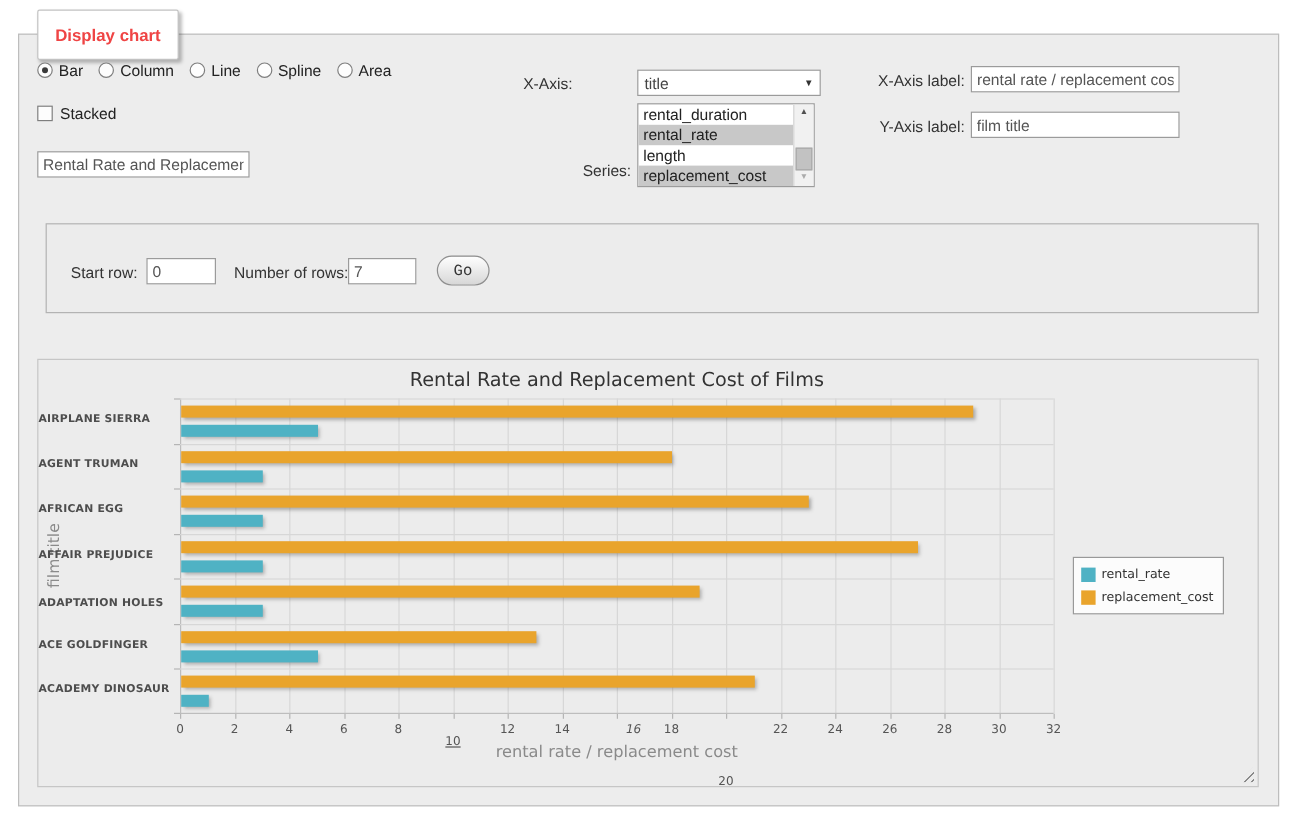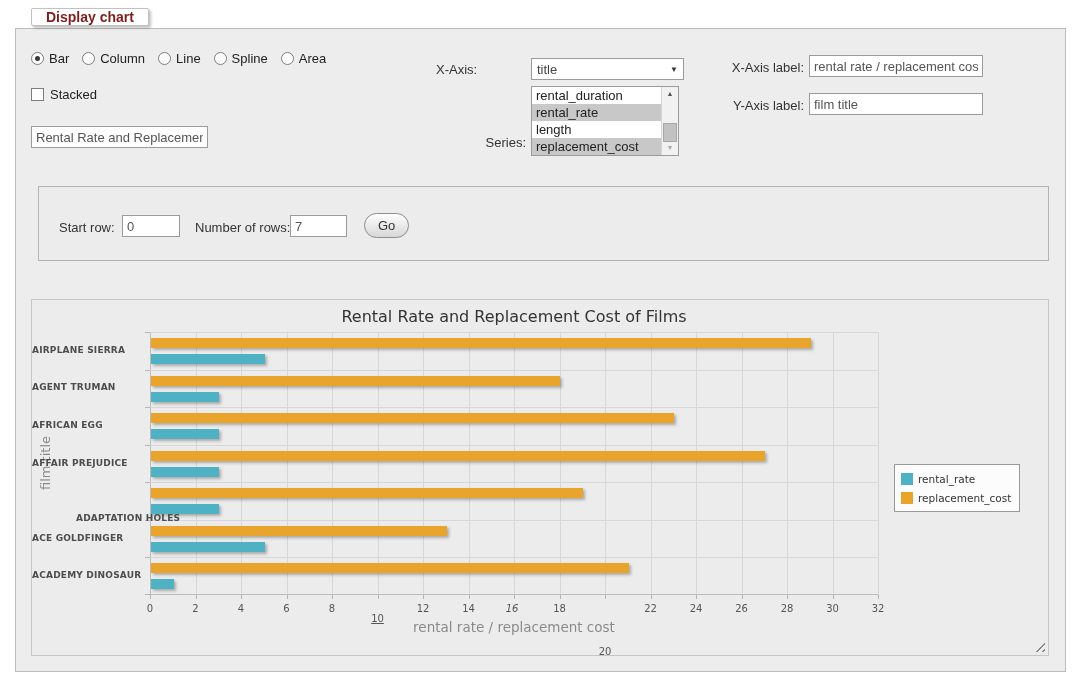--- a/index.html
+++ b/index.html
@@ -2,22 +2,22 @@
 <html><head>
 <meta charset="utf-8">
 <style>
   * { box-sizing: border-box; margin: 0; padding: 0; }
   body { background:#fff; font-family:"Liberation Sans", sans-serif; }
   .page { position:relative; width:1081px; height:681px; background:#fff; overflow:hidden; }
 
   .fieldset { position:absolute; left:15px; top:28px; width:1051px; height:644px;
               background:#ededed; border:1px solid #bdbdbd; }
   .fs-legend { position:absolute; left:15px; top:-21px; background:#fff; border:1px solid #c2c2c2;
-               border-radius:2px; box-shadow:2px 2px 3px rgba(0,0,0,0.25); padding:0 14px;
-               font-size:14px; font-weight:bold; color:#7f1d1d; }
+               border-radius:2px; box-shadow:2px 2px 3px rgba(0,0,0,0.25); padding:12px 14px;
+               font-size:14px; font-weight:bold; color:#ef4444; }
 
   .lbl { position:absolute; font-size:13px; color:#333; white-space:nowrap; }
 
   .radio-group { position:absolute; left:15px; top:22px; display:flex; gap:13px; align-items:flex-start; }
   .radio-item { display:inline-flex; align-items:center; gap:5px; font-size:13px; color:#222; cursor:default; }
   .radio { width:13px; height:13px; border:1px solid #7e7e7e; border-radius:50%; background:#fdfdfd;
            display:inline-block; position:relative; }
   .radio.checked::after { content:""; position:absolute; left:3px; top:3px; right:3px; bottom:3px;
            background:#3a3a3a; border-radius:50%; }
   .checkbox-row { position:absolute; left:15px; top:58px; display:inline-flex; align-items:center; gap:6px;
@@ -53,21 +53,21 @@
   .ylab-input { left:793px; top:64px; width:174px; height:22px; }
 
   .rows-panel { position:absolute; left:22px; top:157px; width:1011px; height:75px;
                 background:#ececec; border:1px solid #b3b3b3; }
   .sr-lbl { left:20px; top:33px; }
   .sr-input { left:83px; top:28px; width:58px; height:22px; }
   .nr-lbl { left:156px; top:33px; }
   .nr-input { left:251px; top:28px; width:57px; height:22px; }
   .go-btn { position:absolute; left:325px; top:26px; height:25px; padding:0 13px; border-radius:13px;
             border:1px solid #8e8e8e; background:linear-gradient(#fefefe,#d7d7d7); font-size:13px;
-            color:#333; font-family:Liberation Sans, sans-serif; }
+            color:#333; font-family:Liberation Mono, monospace; }
 
   .chart-panel { position:absolute; left:15px; top:270px; width:1018px; height:357px;
                  background:#ececec; border:1px solid #c6c6c6; font-family:"DejaVu Sans", sans-serif; }
   .chart-title { position:absolute; left:118px; top:7px; width:728px; text-align:center;
                  font-size:16px; color:#333; }
   .y-axis-title { position:absolute; left:-46px; top:155px; width:120px; height:16px; text-align:center;
                  font-size:13px; color:#8a8a8a; transform:rotate(270deg); }
   .x-axis-title { position:absolute; left:118px; top:319px; width:728px; text-align:center;
                  font-size:13.5px; color:#8a8a8a; }
   .plot-area { position:absolute; left:118px; top:32px; width:728px; height:263px; background:#ececec; }
@@ -227,21 +227,21 @@
         <div class="xtick-label" style="left: 234.5px; top: 303px;">6</div>
         <div class="tickmark" style="left: 300px; top: 295px; width: 1px; height: 4px;"></div>
         <div class="xtick-label" style="left: 280px; top: 303px;">8</div>
         <div class="tickmark" style="left: 345.5px; top: 295px; width: 1px; height: 4px;"></div>
         <div class="xtick-label" style="left: 325.5px; top: 313px; text-decoration: underline;">10</div>
         <div class="tickmark" style="left: 391px; top: 295px; width: 1px; height: 4px;"></div>
         <div class="xtick-label" style="left: 371px; top: 303px;">12</div>
         <div class="tickmark" style="left: 436.5px; top: 295px; width: 1px; height: 4px;"></div>
         <div class="xtick-label" style="left: 416.5px; top: 303px;">14</div>
         <div class="tickmark" style="left: 482px; top: 295px; width: 1px; height: 4px;"></div>
-        <div class="xtick-label" style="left: 460px; top: 303px; font-style: italic;">16</div>
+        <div class="xtick-label" style="left: 476px; top: 303px; font-style: italic;">16</div>
         <div class="tickmark" style="left: 527.5px; top: 295px; width: 1px; height: 4px;"></div>
         <div class="xtick-label" style="left: 507.5px; top: 303px;">18</div>
         <div class="tickmark" style="left: 573px; top: 295px; width: 1px; height: 4px;"></div>
         <div class="xtick-label" style="left: 553px; top: 303px; margin-top: 43px;">20</div>
         <div class="tickmark" style="left: 618.5px; top: 295px; width: 1px; height: 4px;"></div>
         <div class="xtick-label" style="left: 598.5px; top: 303px;">22</div>
         <div class="tickmark" style="left: 664px; top: 295px; width: 1px; height: 4px;"></div>
         <div class="xtick-label" style="left: 644px; top: 303px;">24</div>
         <div class="tickmark" style="left: 709.5px; top: 295px; width: 1px; height: 4px;"></div>
         <div class="xtick-label" style="left: 689.5px; top: 303px;">26</div>
@@ -256,18 +256,18 @@
         <div class="tickmark" style="left: 113px; top: 107px; width: 5px; height: 1px;"></div>
         <div class="tickmark" style="left: 113px; top: 145px; width: 5px; height: 1px;"></div>
         <div class="tickmark" style="left: 113px; top: 182px; width: 5px; height: 1px;"></div>
         <div class="tickmark" style="left: 113px; top: 220px; width: 5px; height: 1px;"></div>
         <div class="tickmark" style="left: 113px; top: 257px; width: 5px; height: 1px;"></div>
         <div class="tickmark" style="left: 113px; top: 294px; width: 5px; height: 1px;"></div>
         <div class="cat-label" style="top: 44.7857px;">AIRPLANE SIERRA</div>
         <div class="cat-label" style="top: 82.3571px;">AGENT TRUMAN</div>
         <div class="cat-label" style="top: 119.929px;">AFRICAN EGG</div>
         <div class="cat-label" style="top: 157.5px;">AFFAIR PREJUDICE</div>
-        <div class="cat-label" style="top: 213px; margin-left: 44px;">ADAPTATION HOLES</div>
+        <div class="cat-label" style="top: 198px;">ADAPTATION HOLES</div>
         <div class="cat-label" style="top: 232.643px;">ACE GOLDFINGER</div>
         <div class="cat-label" style="top: 270.214px;">ACADEMY DINOSAUR</div>
       </div>
   </div>
 </div>
 
 </body></html>

